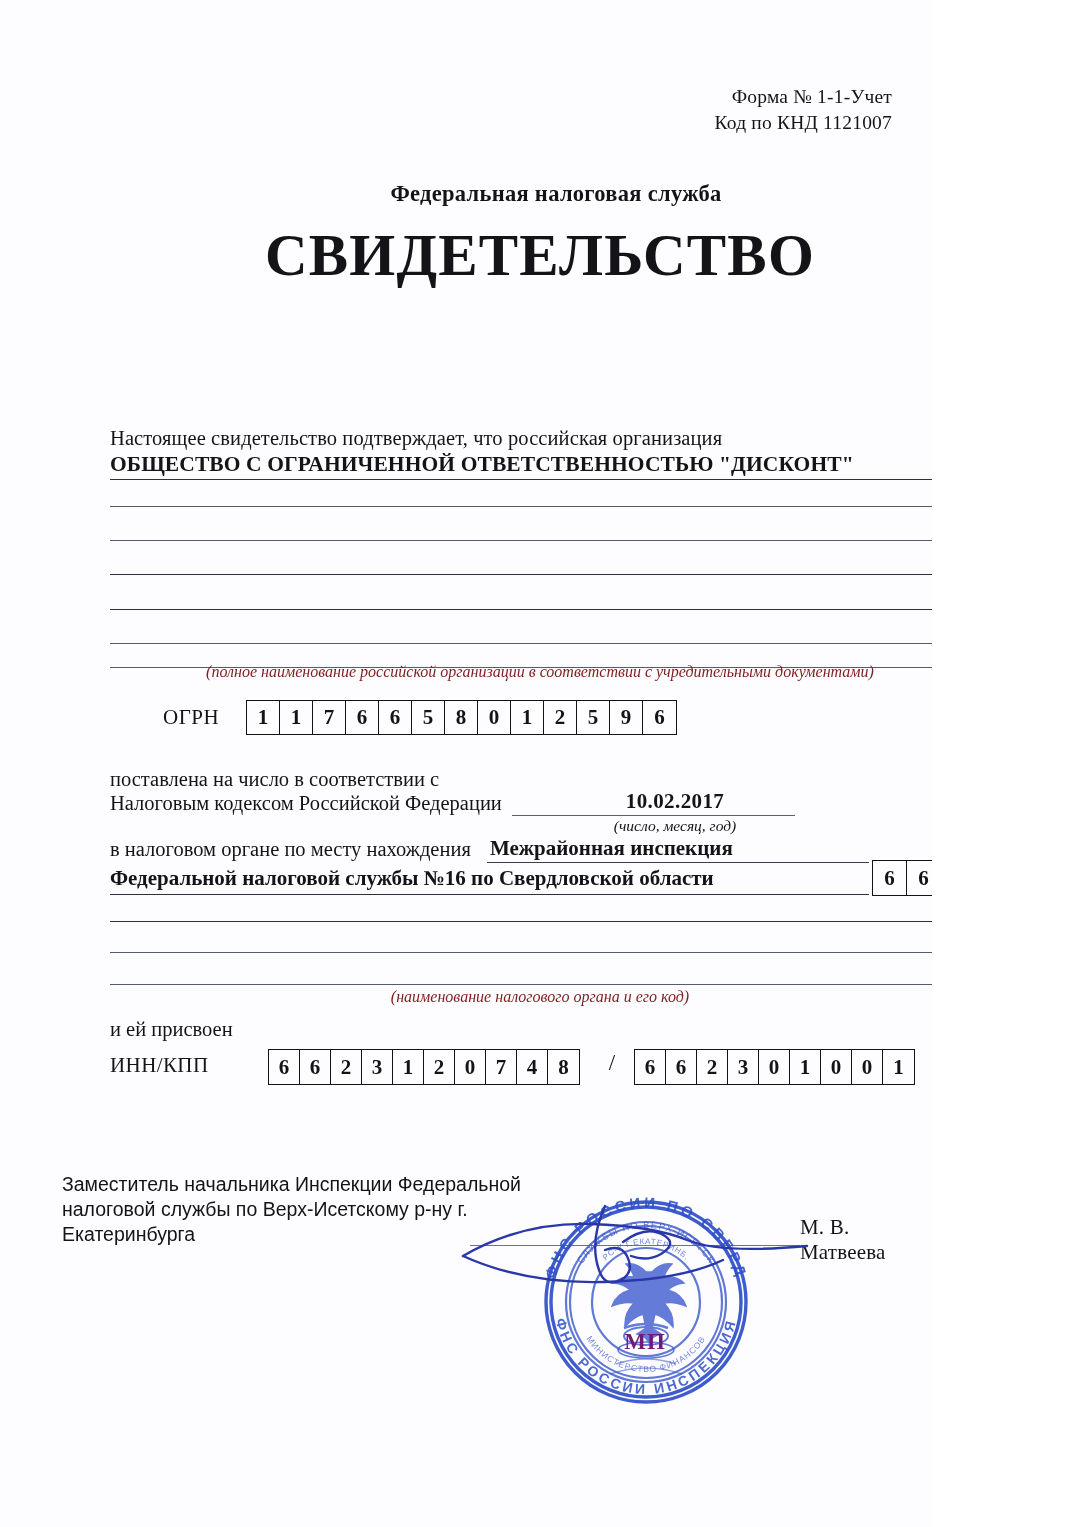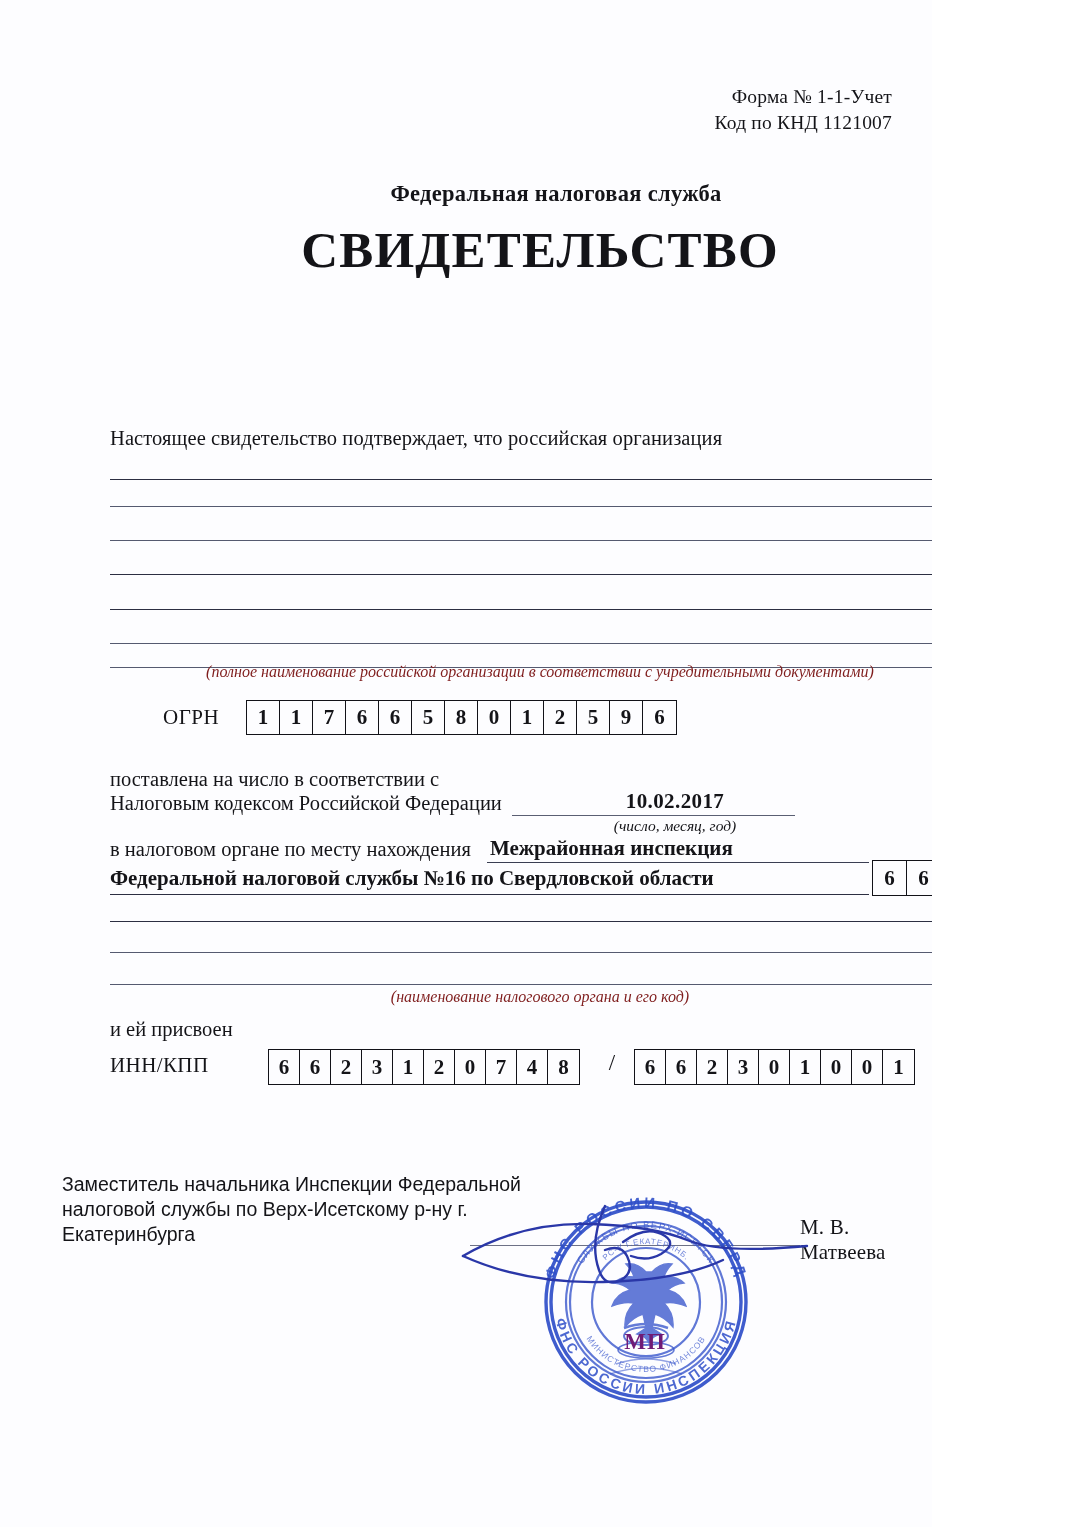--- a/index.html
+++ b/index.html
@@ -42,21 +42,21 @@
     width: 1080px;
     font-size: 22.5px;
     font-weight: bold;
     letter-spacing: 0.3px;
   }
 
   #main-title {
     top: 221px;
     left: 0;
     width: 1080px;
-    font-size: 51px;
+    font-size: 59px;
     font-weight: bold;
     letter-spacing: 1.2px;
   }
 
   #subtitle {
     top: 340px;
     left: 0;
     width: 1080px;
     font-size: 21.5px;
     font-weight: bold;
@@ -283,20 +283,21 @@
 
   <div id="form-code" class="abs serif">
     <div>Форма № 1-1-Учет</div>
     <div>Код по КНД 1121007</div>
   </div>
 
   <div id="fns-title" class="abs serif center">Федеральная налоговая служба</div>
   <div id="main-title" class="abs serif center">СВИДЕТЕЛЬСТВО</div>
 
   <div id="intro-line" class="abs serif">Настоящее свидетельство подтверждает, что российская организация</div>
+  <div id="org-name" class="abs serif">ОБЩЕСТВО С ОГРАНИЧЕННОЙ ОТВЕТСТВЕННОСТЬЮ "ДИСКОНТ"</div>
 
   <div class="abs rule" style="top:479px;"></div>
   <div class="abs rule thin" style="top:506px;"></div>
   <div class="abs rule thin" style="top:540px;"></div>
   <div class="abs rule" style="top:574px;"></div>
   <div class="abs rule" style="top:609px;"></div>
   <div class="abs rule thin" style="top:643px;"></div>
   <div class="abs rule thin" style="top:667px;"></div>
 
   <div class="abs caption" style="top:663px;">(полное наименование российской организации в соответствии с учредительными документами)</div>

